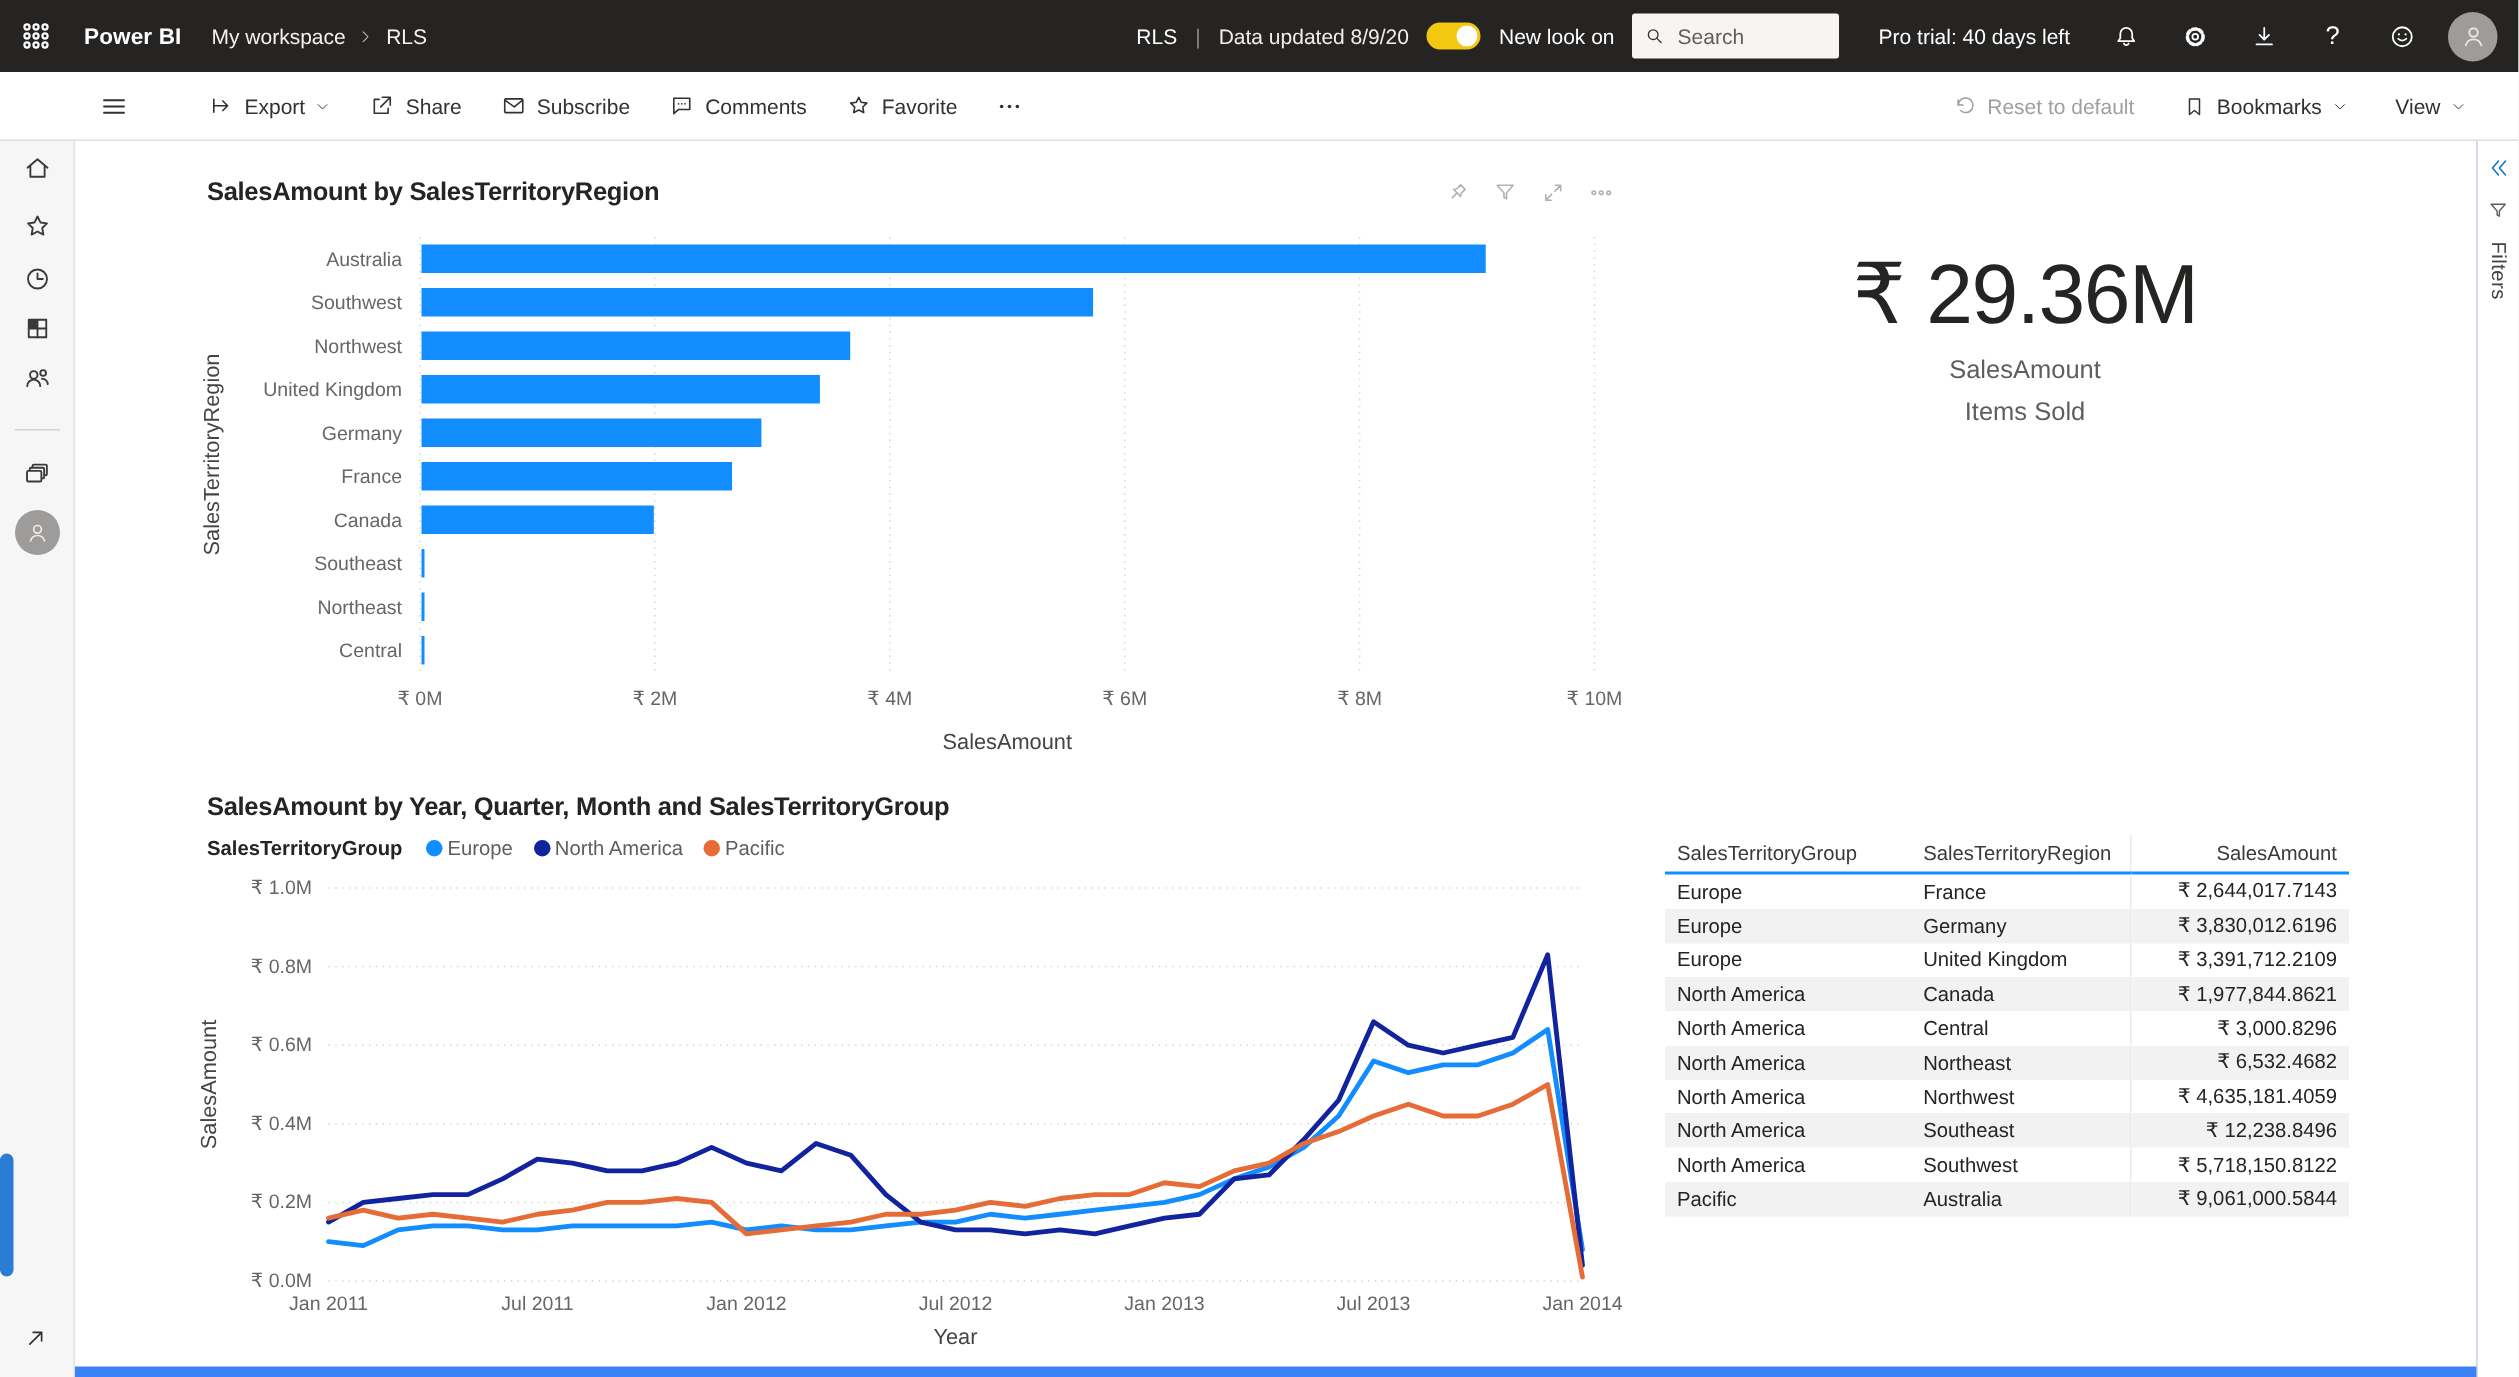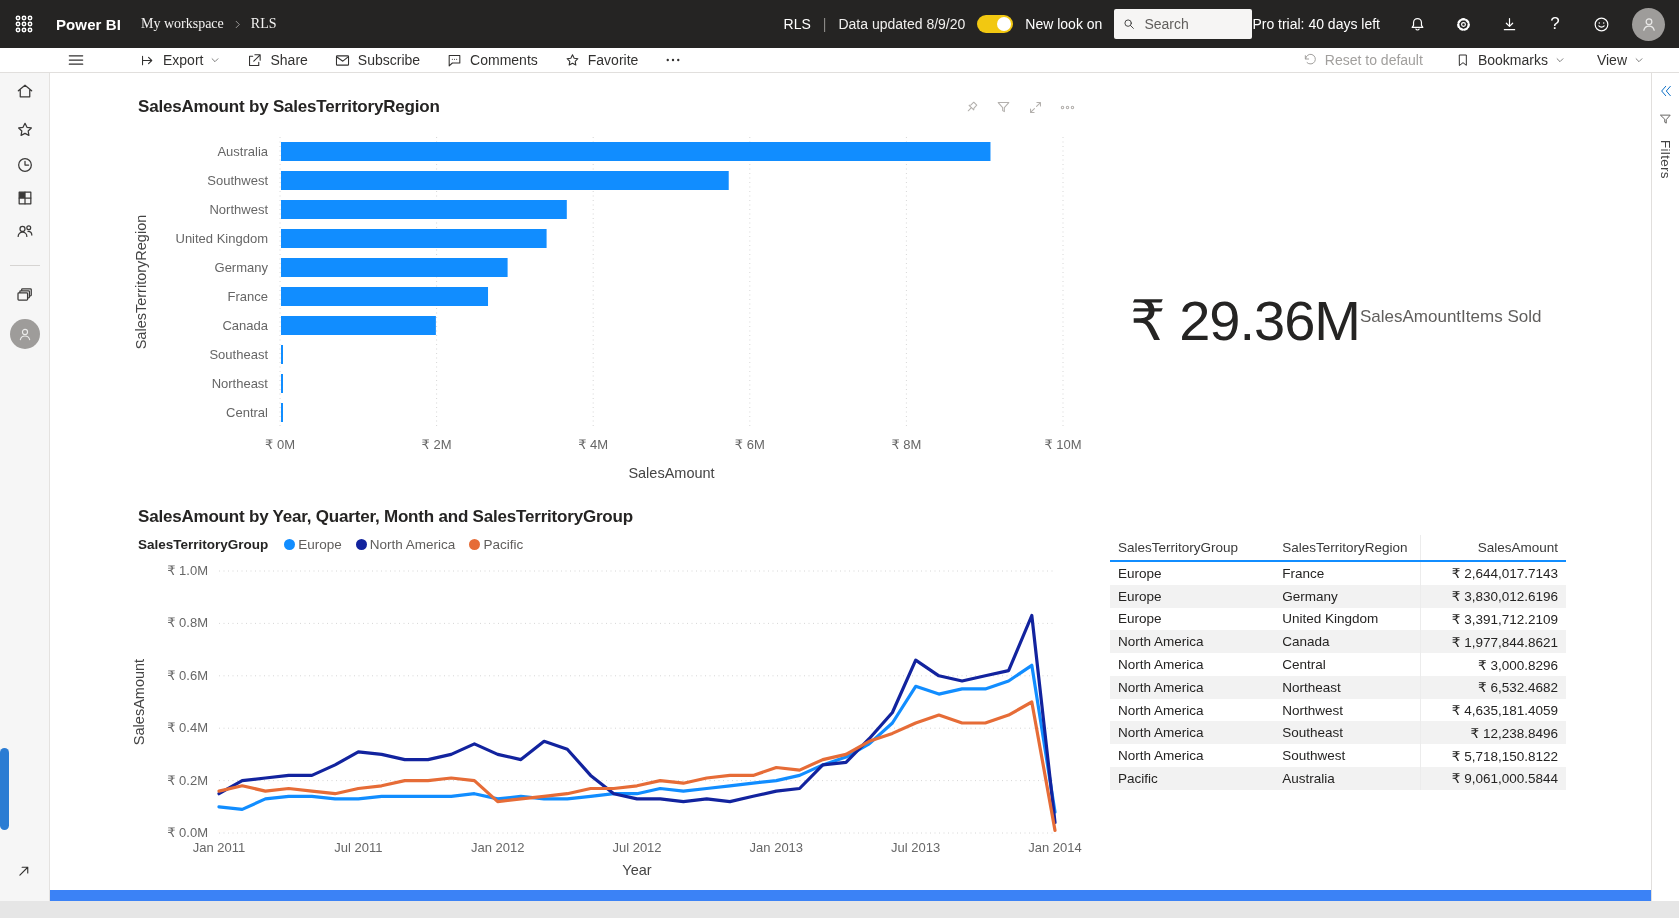--- a/index.html
+++ b/index.html
@@ -10,37 +10,37 @@
     background:#e6e6e6; color:#252423;
   }
   svg { display:block; }
   .ic { display:inline-flex; align-items:center; justify-content:center; }
   .ic svg { stroke:currentColor; fill:none; stroke-width:1.5; stroke-linecap:round; stroke-linejoin:round; }
 
   
   .topbar { height:48px; background:#252423; color:#fff; display:flex; align-items:center; font-size:14px; padding-right:14px; }
   .waffle { width:48px; height:48px; display:flex; align-items:center; justify-content:center; cursor:pointer; }
   .brand { font-weight:700; font-size:15px; margin:0 20px 0 8px; letter-spacing:.1px; }
-  .crumb { display:flex; align-items:center; gap:8px; color:#f3f2f1;font-family:Liberation Serif, serif; }
+  .crumb { display:flex; align-items:center; gap:8px; color:#f3f2f1; }
   .tb-center { display:flex; align-items:center; gap:12px; margin-left:auto; }
   .tb-dim { color:#f0efee; }
   .tb-sep { color:#8a8886; }
   .toggle { width:36px; height:18px; border-radius:9px; background:#F2C811; position:relative; cursor:pointer; }
   .toggle .knob { position:absolute; right:2px; top:2px; width:14px; height:14px; border-radius:50%; background:#fff; }
   .searchbox { display:flex; align-items:center; width:138px; height:30px; background:#f6f5f4; border-radius:2px; padding:0 8px; gap:6px; color:#323130; }
   .searchbox input { border:none; outline:none; background:transparent; width:100%; font-size:14px; font-family:inherit; color:#323130; }
   .searchbox input::placeholder { color:#605e5c; }
-  .tb-right { display:flex; align-items:center; }
+  .tb-right { display:flex; align-items:center; margin-left:26px; }
   .tb-right .label { margin-right:14px; white-space:nowrap; }
   .tb-icon { width:46px; height:48px; color:#fff; cursor:pointer; }
   .help-q { font-size:17px; }
   .avatar { width:33px; height:33px; border-radius:50%; background:#9e9c9a; display:flex; align-items:center; justify-content:center; color:#e9e8e7; margin-left:8px; cursor:pointer; }
 
   
-  .toolbar { height:25px; background:#fff; border-bottom:1px solid #e1dfdd; display:flex; align-items:center; font-size:14px; color:#323130; padding:0 22px 0 56px; }
+  .toolbar { height:46px; background:#fff; border-bottom:1px solid #e1dfdd; display:flex; align-items:center; font-size:14px; color:#323130; padding:0 22px 0 56px; }
   .hamb { width:40px; height:40px; color:#323130; cursor:pointer; margin-right:30px; }
   .tbtn { display:flex; align-items:center; gap:7px; padding:0 13px; height:40px; cursor:pointer; white-space:nowrap; }
   .tbtn .chev svg { width:10px; height:10px; }
   .tool-right { margin-left:auto; display:flex; align-items:center; gap:6px; }
   .disabled { color:#a19f9d; }
 
   
   .main { display:flex; height:828px; }
   .sidebar { width:50px; background:#f6f6f6; border-right:1px solid #e4e2e0; position:relative; flex:none; }
   .side-ic { position:absolute; left:15px; width:20px; height:20px; color:#3b3a39; cursor:pointer; }
@@ -59,21 +59,21 @@
 
   
   .visual { position:absolute; }
   .v-title { font-size:17px; font-weight:600; color:#252423; letter-spacing:-.2px; margin:14px 0 0 10px; }
   .v-icons { position:absolute; top:16px; right:42px; display:flex; gap:15px; color:#b3b0ad; }
   .v-icons .ic { width:17px; height:17px; cursor:pointer; }
   svg text { font-family:"Liberation Sans","DejaVu Sans",sans-serif; }
   .ax { font-size:13px; fill:#666; }
   .axt { font-size:14.5px; fill:#444; }
 
-  .kpi { display:flex; flex-direction:row; align-items:center; }
+  .kpi { display:flex; flex-direction:column; align-items:center; }
   .kpi-value { font-size:56px; color:#252423; letter-spacing:-1px; }
   .kpi-label { font-size:17px; color:#605e5c; margin-top:8px; }
 
   .legend { display:flex; align-items:center; gap:16px; margin:10px 0 0 10px; font-size:13.5px; color:#605e5c; }
   .lg-title { font-weight:700; color:#252423; }
   .lg-item { display:inline-flex; align-items:center; cursor:pointer; }
   .lg-dot { width:11px; height:11px; border-radius:50%; display:inline-block; margin-right:3px; }
 
   table.tbl { border-collapse:collapse; width:100%; font-size:13.5px; color:#252423; table-layout:fixed; }
   .tbl th { text-align:left; font-weight:400; color:#3a3a3a; padding:5px 8px; border-bottom:2px solid #118DFF; cursor:pointer; }

